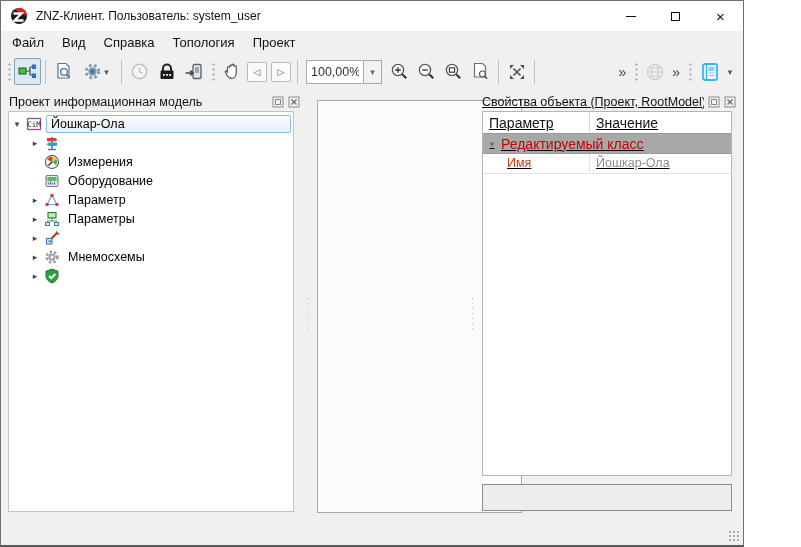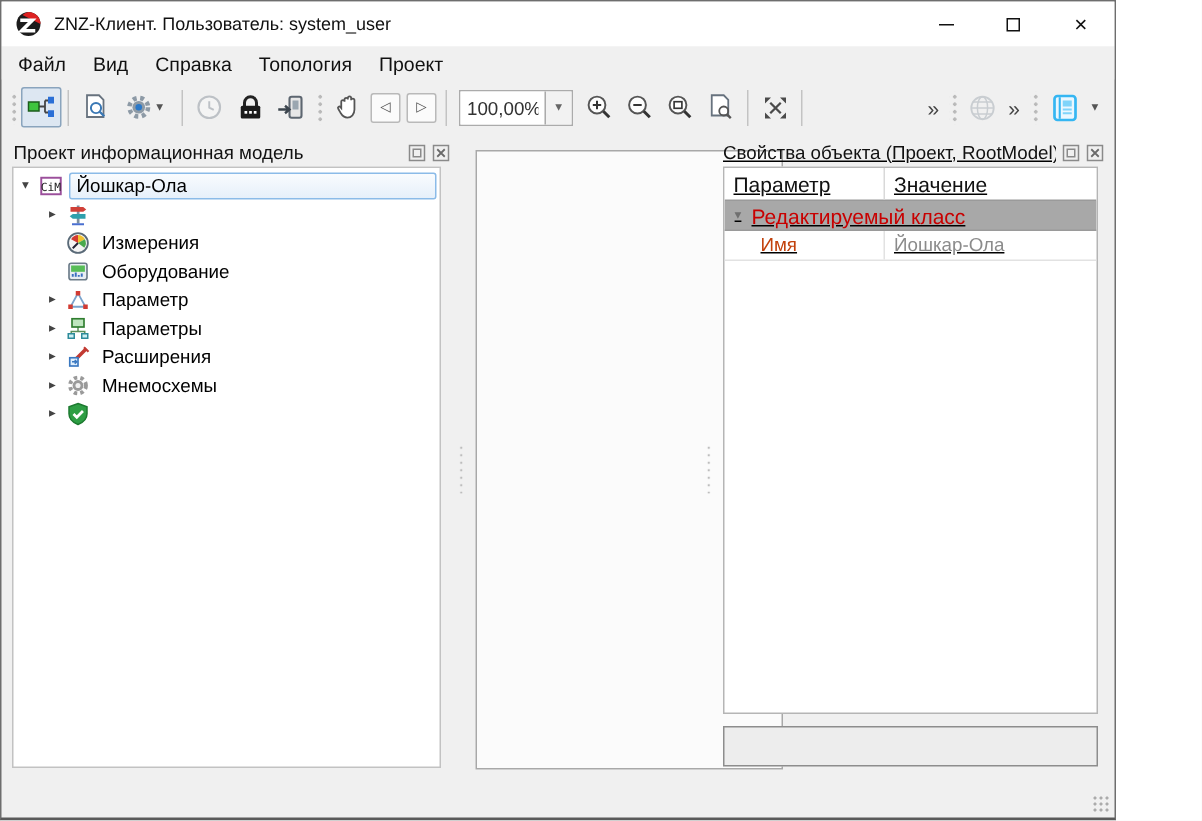--- a/index.html
+++ b/index.html
@@ -387,21 +387,20 @@
           <div class="tree-row child">
             <span class="tw">▸</span>
             <span class="ti">
               <svg width="16" height="16" viewBox="0 0 16 16">
                 <path d="M13.5 2.5l-7 7" stroke="#c23a32" stroke-width="2.4"></path>
                 <path d="M12 1.5l3 3" stroke="#c23a32" stroke-width="1.4"></path>
                 <rect x="2.5" y="8.5" width="5.5" height="5.5" fill="#dfeefc" stroke="#3a78c0" stroke-width="1.1"></rect>
                 <path d="M4 11.2h2.5M5.8 10l1.4 1.2-1.4 1.2" stroke="#3a78c0" fill="none"></path>
               </svg>
             </span>
-            <span class="tl">Расширения</span>
           </div>
           <div class="tree-row child">
             <span class="tw">▸</span>
             <span class="ti">
               <svg width="16" height="16" viewBox="0 0 16 16">
                 <circle cx="8" cy="8" r="5.3" fill="none" stroke="#9a9a9a" stroke-width="2.6" stroke-dasharray="2.3 2.1"></circle>
                 <circle cx="8" cy="8" r="3.6" fill="#9a9a9a"></circle>
                 <circle cx="8" cy="8" r="1.7" fill="#f0f0f0"></circle>
               </svg>
             </span>

